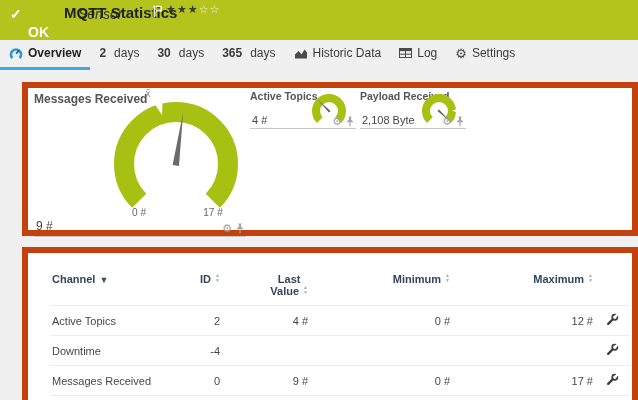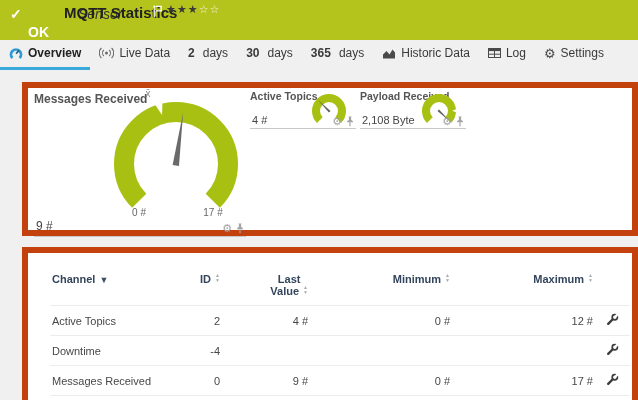--- a/index.html
+++ b/index.html
@@ -91,30 +91,20 @@
 
   <nav class="tabs">
     <div class="tab active">
       <svg class="ticon" width="14" height="13" viewBox="0 0 14 13">
         <path d="M3.4 11 A5 5 0 1 1 10.6 11" fill="none" stroke="#2f9bd4" stroke-width="2.8"></path>
         <line x1="7" y1="6.6" x2="10.2" y2="3.4" stroke="#1c5f86" stroke-width="1.5"></line>
       </svg>
       <span>Overview</span>
     </div>
     <div class="tab">
-      <svg class="ticon" width="15" height="12" viewBox="0 0 15 12">
-        <circle cx="7.5" cy="6" r="1.5" fill="#6b6b6b"></circle>
-        <path d="M4.8 3 A4.3 4.3 0 0 0 4.8 9" fill="none" stroke="#6b6b6b" stroke-width="1.1"></path>
-        <path d="M2.4 1 A7 7 0 0 0 2.4 11" fill="none" stroke="#6b6b6b" stroke-width="1.1"></path>
-        <path d="M10.2 3 A4.3 4.3 0 0 1 10.2 9" fill="none" stroke="#6b6b6b" stroke-width="1.1"></path>
-        <path d="M12.6 1 A7 7 0 0 1 12.6 11" fill="none" stroke="#6b6b6b" stroke-width="1.1"></path>
-      </svg>
-      <span>Live Data</span>
-    </div>
-    <div class="tab">
       <span class="num">2</span>
         <span>days</span>
     </div>
     <div class="tab">
       <span class="num">30</span>
         <span>days</span>
     </div>
     <div class="tab">
       <span class="num">365</span>
         <span>days</span>

